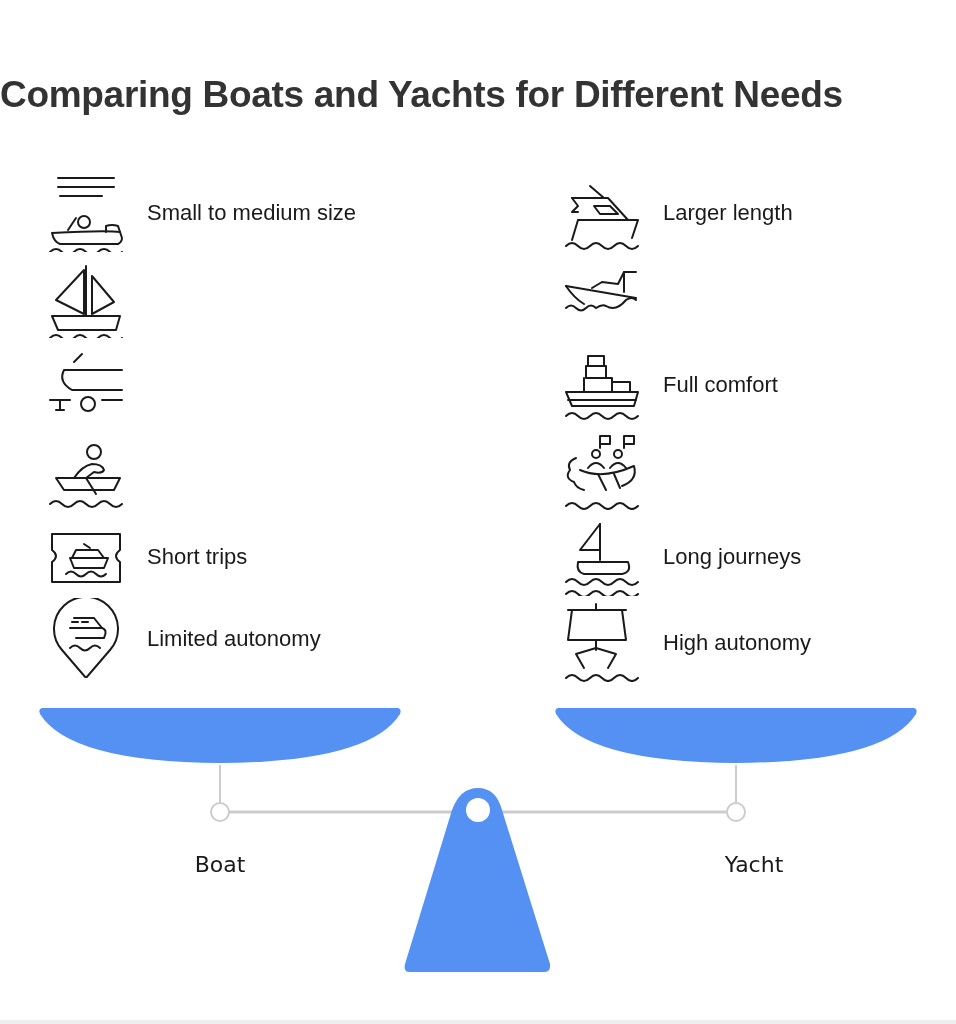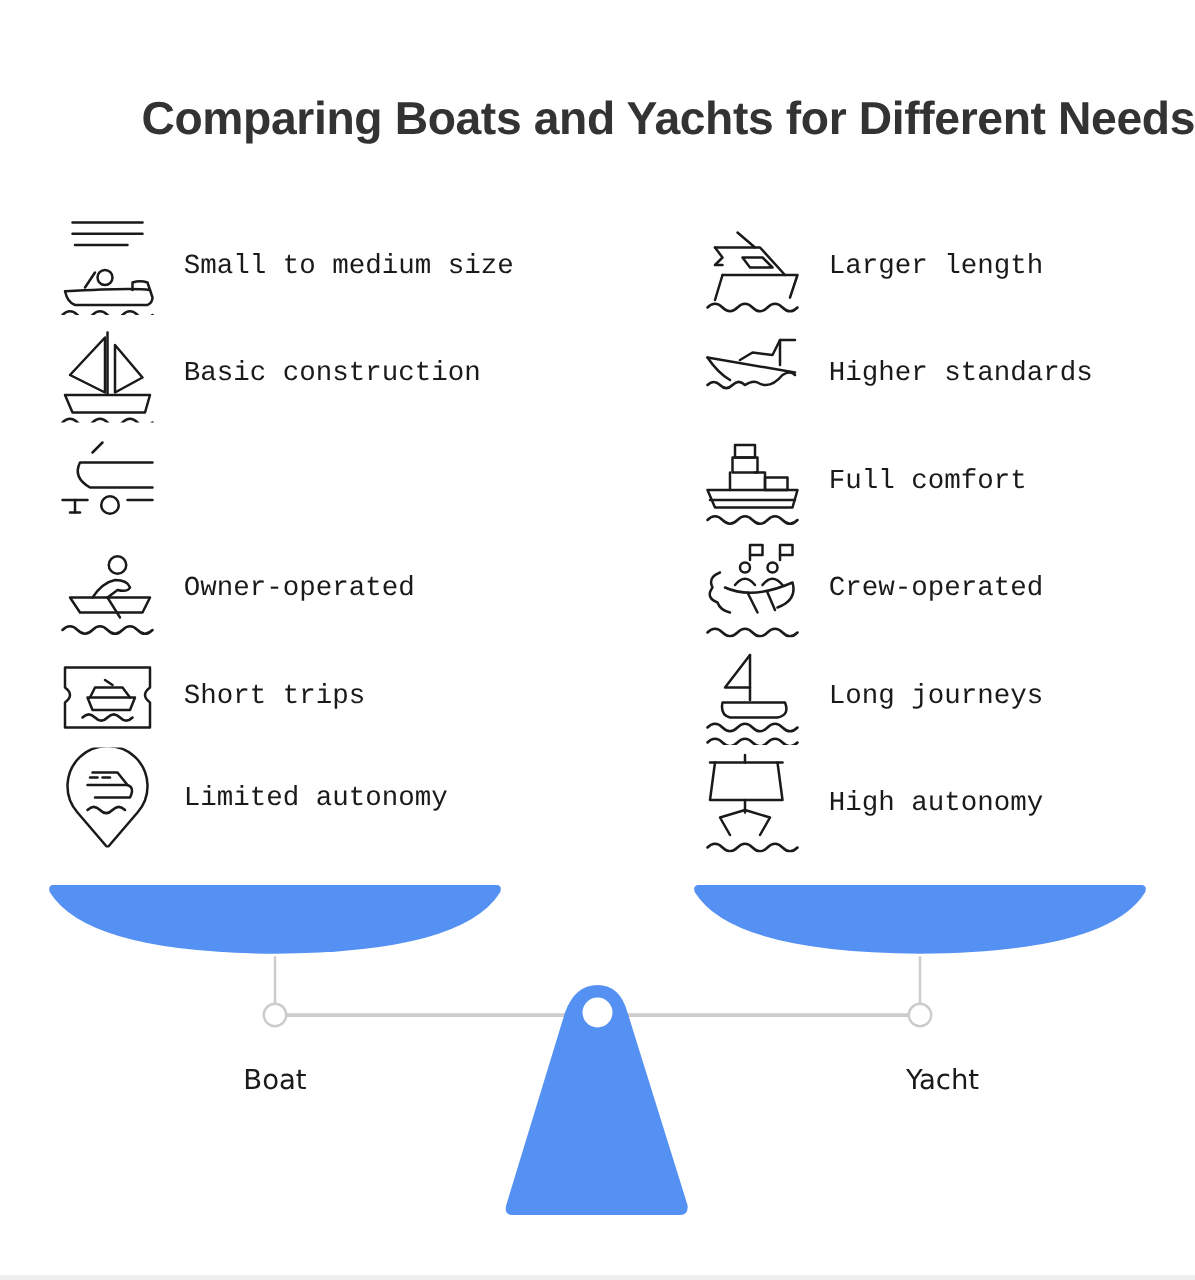--- a/index.html
+++ b/index.html
@@ -1,32 +1,32 @@
 <!DOCTYPE html>
 <html><head>
 <meta charset="utf-8">
 <style>
   html, body { margin: 0; padding: 0; }
   body {
     width: 956px; height: 1024px; background: #ffffff; position: relative; overflow: hidden;
     font-family: "DejaVu Sans", sans-serif;
   }
   .title {
-    position: absolute; left: 0; right: 0; top: 74px; text-align: right;
+    position: absolute; left: 0; right: 0; top: 74px; text-align: left;
     font-family: "Liberation Sans", sans-serif; font-weight: bold; font-size: 37px;
     color: #333333; letter-spacing: -0.3px;
   }
   .col { position: absolute; top: 172px; width: 420px; }
   .col.left { left: 46px; }
   .col.right { left: 562px; }
   .item { position: absolute; left: 0; height: 86px; width: 420px; }
   .item .icon { position: absolute; left: 0; top: 0; width: 80px; height: 80px; }
   .item .label {
     position: absolute; left: 101px; top: 28px; font-size: 22px; color: #1a1a1a;
-    font-family: Liberation Mono, monospace; white-space: nowrap;
+    font-family: Liberation Sans, sans-serif; white-space: nowrap;
   }
   .col.right .item .label { left: 101px; }
   svg.ic { stroke: #1a1a1a; stroke-width: 2; fill: none; stroke-linecap: round; stroke-linejoin: round; }
   .scale { position: absolute; left: 0; top: 0; width: 956px; height: 1024px; pointer-events: none; }
   .scale-label {
     position: absolute; font-size: 22px; color: #1a1a1a; font-family: "DejaVu Sans", sans-serif;
     transform: translateX(-50%);
     text-align: right;
   }
   .bottom-rule { position: absolute; left: 0; right: 0; bottom: 0; height: 4px; background: #eeeeee; }
@@ -51,42 +51,40 @@
     <span class="label">Small to medium size</span>
   </div>
   <div class="item" style="top:86px">
     <svg class="icon ic" viewBox="0 0 80 80">
       <line x1="40" y1="8" x2="40" y2="57"></line>
         <path d="M38 12 L10 42 L38 56 Z"></path>
       <path d="M46 18 L68 44 L46 56 Z"></path>
       <path d="M6 58 L74 58 L70 72 L12 72 Z"></path>
       <path d="M4 80 q6 -6 12 0 t12 0 t12 0 t12 0 t12 0 t12 0"></path>
     </svg>
-    <span class="label">Basic construction</span>
   </div>
   <div class="item" style="top:172px">
     <svg class="icon ic" viewBox="0 0 80 80">
       <line x1="28" y1="18" x2="36" y2="10"></line>
       <path d="M76 26 L18 26 Q12 38 26 46 L76 46"></path>
       <line x1="4" y1="56" x2="24" y2="56"></line>
         <line x1="14" y1="56" x2="14" y2="66"></line>
         <line x1="10" y1="66" x2="18" y2="66"></line>
       <circle cx="42" cy="60" r="7"></circle>
         <line x1="56" y1="56" x2="76" y2="56"></line>
     </svg>
   </div>
   <div class="item" style="top:258px">
     <svg class="icon ic" viewBox="0 0 80 80">
       <circle cx="48" cy="22" r="7"></circle>
       <path d="M28 48 Q36 36 46 34 Q56 34 58 40 Q56 44 48 42 L40 48"></path>
       <line x1="40" y1="48" x2="50" y2="64"></line>
       <path d="M10 48 L74 48 L68 60 L18 60 Z"></path>
       <path d="M4 74 q6 -6 12 0 t12 0 t12 0 t12 0 t12 0 t12 0"></path>
     </svg>
-    <span class="label">Owner-operated</span>
   </div>
   <div class="item" style="top:344px">
     <svg class="icon ic" viewBox="0 0 80 80">
       <path d="M6 18 L74 18 L74 34 Q66 40 74 46 L74 66 L6 66 L6 46 Q14 40 6 34 Z"></path>
       <line x1="38" y1="28" x2="44" y2="32"></line>
       <path d="M26 42 L30 34 L52 34 L58 42"></path>
         <path d="M24 42 L62 42 L58 52 L28 52 Z"></path>
       <path d="M20 58 q5 -5 10 0 t10 0 t10 0 t10 0"></path>
     </svg>
     <span class="label">Short trips</span>
@@ -118,21 +116,20 @@
     <span class="label">Larger length</span>
   </div>
   <div class="item" style="top:86px">
     <svg class="icon ic" viewBox="0 0 80 80">
       <path d="M4 28 L74 40"></path>
         <path d="M4 28 Q12 40 22 46"></path>
       <path d="M30 30 L40 24 L56 26 L62 14 L74 14"></path>
         <path d="M62 14 L62 34"></path>
       <path d="M4 50 q5 -5 10 0 t10 0 t10 0 q6 -4 10 -2 q10 6 20 -6 q6 -4 10 0"></path>
     </svg>
-    <span class="label">Higher standards</span>
   </div>
   <div class="item" style="top:172px">
     <svg class="icon ic" viewBox="0 0 80 80">
       <rect x="26" y="12" width="16" height="10"></rect>
         <rect x="24" y="22" width="20" height="12"></rect>
       <path d="M22 34 L22 48"></path>
         <path d="M42 34 L50 34 L50 48"></path>
         <rect x="50" y="38" width="18" height="10"></rect>
       <path d="M4 48 L76 48 L72 62 L10 62 Z"></path>
         <line x1="6" y1="56" x2="74" y2="56"></line>
@@ -147,21 +144,20 @@
       <circle cx="34" cy="24" r="4"></circle>
         <circle cx="56" cy="24" r="4"></circle>
       <path d="M26 38 Q34 28 42 38"></path>
         <path d="M48 38 Q56 28 64 38"></path>
       <path d="M18 40 Q40 50 72 36 Q76 50 60 56"></path>
         <path d="M36 44 L44 60"></path>
         <path d="M52 44 L58 58"></path>
       <path d="M14 28 Q4 32 8 40 Q2 48 12 52 Q14 58 22 60"></path>
       <path d="M4 76 q6 -6 12 0 t12 0 t12 0 t12 0 t12 0 t12 0"></path>
     </svg>
-    <span class="label">Crew-operated</span>
   </div>
   <div class="item" style="top:344px">
     <svg class="icon ic" viewBox="0 0 80 80">
       <line x1="38" y1="8" x2="38" y2="44"></line>
         <path d="M38 8 L18 34 L38 34"></path>
       <path d="M16 46 L66 46 Q70 56 60 58 L22 58 Q14 56 16 46 Z"></path>
       <path d="M4 66 q6 -6 12 0 t12 0 t12 0 t12 0 t12 0 t12 0"></path>
       <path d="M4 78 q6 -6 12 0 t12 0 t12 0 t12 0 t12 0 t12 0"></path>
     </svg>
     <span class="label">Long journeys</span>

